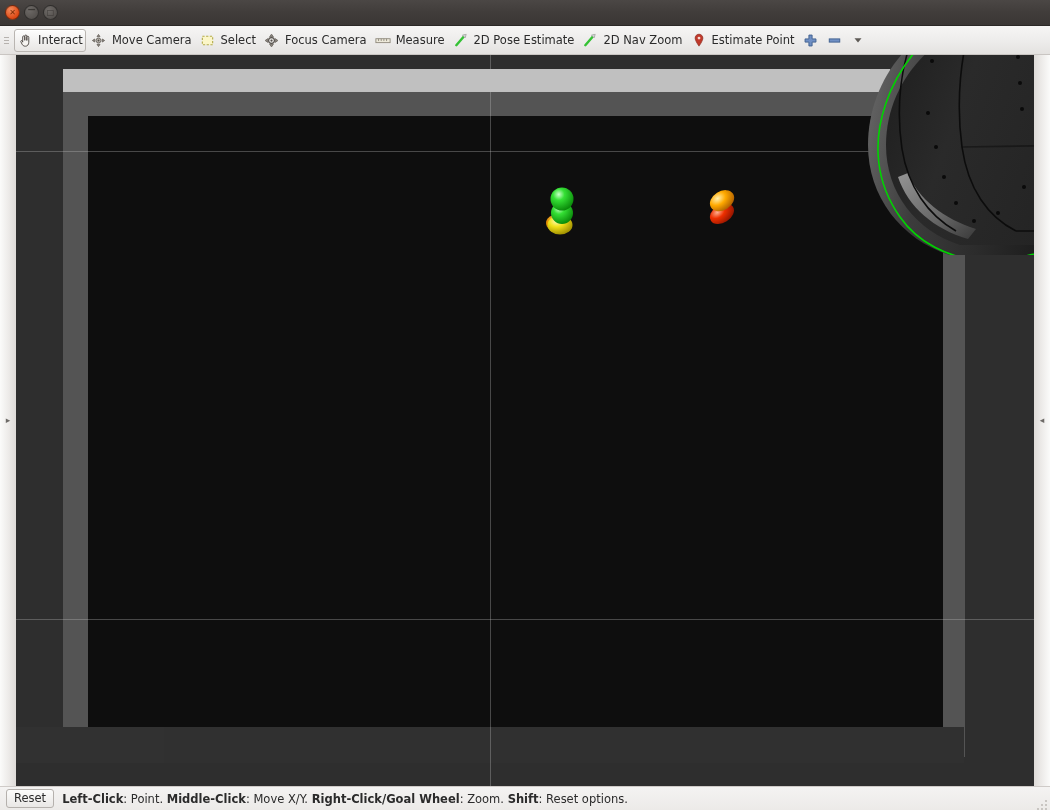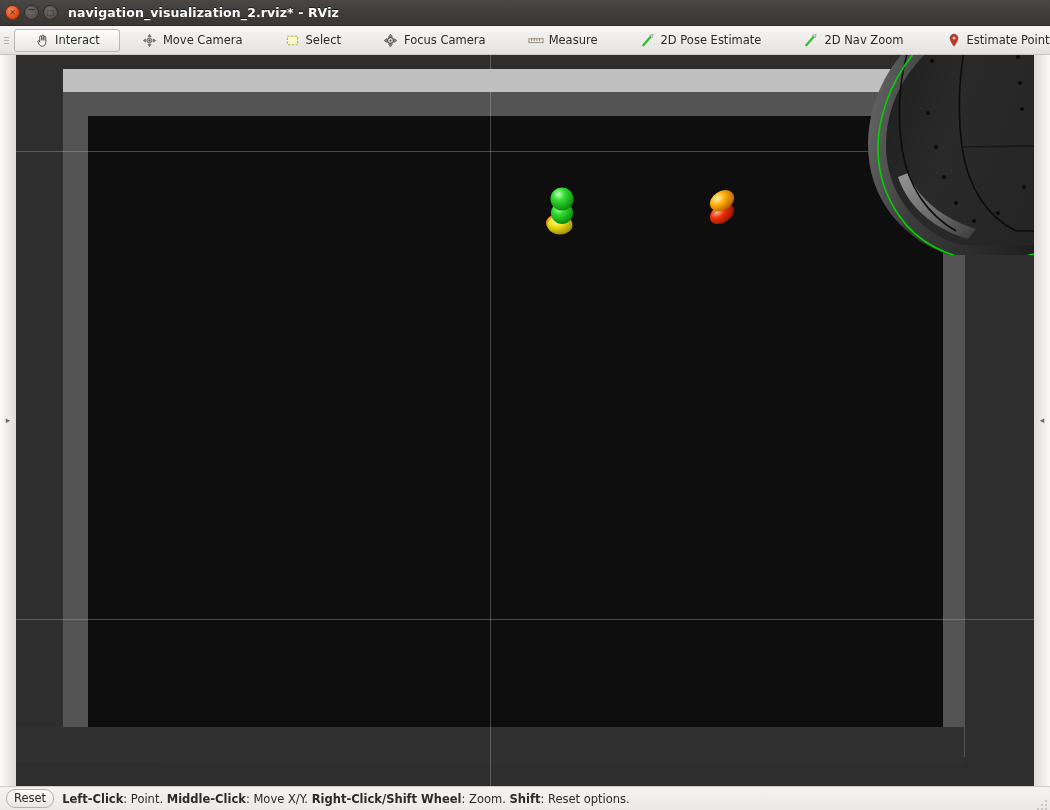--- a/index.html
+++ b/index.html
@@ -60,21 +60,21 @@
     gap: 2px;
   }
   .tb-grip {
     width: 7px; height: 18px; margin-right: 2px;
     display: flex; flex-direction: column; justify-content: center; gap: 2px;
     align-items: center; flex: 0 0 7px;
   }
   .tb-grip i { display:block; width: 5px; height: 1px; background: #b6b2ae; }
   .tbitem {
     display: flex; align-items: center; gap: 5px;
-    height: 23px; padding: 0 19px;
+    height: 23px; padding: 0 2px;
     font-size: 11.5px; color: #2b2b2b;
     border: 1px solid transparent; border-radius: 3px;
     white-space: nowrap;
   }
   .tbitem.active {
     background: linear-gradient(to bottom,#fdfdfd,#e8e6e4);
     border: 1px solid #b9b5b1;
     box-shadow: inset 0 1px 0 #fff;
   }
   .tbicon { display: inline-flex; align-items: center; justify-content: center; width: 16px; height: 16px; }
@@ -158,21 +158,21 @@
     height: 24px; flex: 0 0 24px;
     background: linear-gradient(to bottom,#f4f3f2,#eceae8);
     border-top: 1px solid #cfcbc8;
     display: flex; align-items: center;
     padding: 0 6px; gap: 8px;
   }
   .reset-btn {
     font-size: 11.5px; color: #2b2b2b;
     padding: 1px 7px 2px 7px;
     background: linear-gradient(to bottom,#fcfcfb,#e9e7e5);
-    border: 1px solid #b5b1ad; border-radius: 9px;
+    border: 1px solid #b5b1ad; border-radius: 3px;
     line-height: 14px;
   }
   .hints { font-size: 11.5px; color: #2b2b2b; white-space: nowrap; }
   .hints b { font-weight: bold; text-align: center; }
   .fps { margin-left: auto; font-size: 11.5px; color: #2b2b2b; padding-right: 10px; margin-top: 36px; }
   .grip-corner {
     position: absolute; right: 2px; bottom: 2px;
     width: 12px; height: 12px;
   }
 </style>
@@ -186,21 +186,20 @@
       <div class="wbtn close">
         <span>✕</span>
       </div>
       <div class="wbtn min">
         <span>−</span>
       </div>
       <div class="wbtn max">
         <span>□</span>
       </div>
     </div>
-    <div class="wtitle">navigation_visualization_2.rviz* - RViz</div>
   </div>
 
   <div class="toolbar">
 
     <div class="tb-grip">
       <i></i>
         <i></i>
         <i></i>
     </div>
 
@@ -458,21 +457,21 @@
     </div>
 
     <div class="splitter right">
       <span class="sp-arrow">◂</span>
     </div>
   </div>
 
   <div class="statusbar">
     <div class="reset-btn">Reset</div>
     <div class="hints">
-      <b>Left-Click</b><span>: Point. </span><b>Middle-Click</b><span>: Move X/Y. </span><b>Right-Click/Shift Wheel</b><span>: Zoom. </span><b>Shift</b><span>: Reset options.</span>
+      <b>Left-Click</b><span>: Point. </span><b>Middle-Click</b><span>: Move X/Y. </span><b>Right-Click/Goal Wheel</b><span>: Zoom. </span><b>Shift</b><span>: Reset options.</span>
     </div>
     <div class="fps">27 fps</div>
     <div class="grip-corner">
       <svg width="12" height="12" viewBox="0 0 12 12">
         <g fill="#bdb9b5">
           <circle cx="10" cy="2" r="1"></circle>
             <circle cx="10" cy="6" r="1"></circle>
             <circle cx="6" cy="6" r="1"></circle>
           <circle cx="10" cy="10" r="1"></circle>
             <circle cx="6" cy="10" r="1"></circle>

